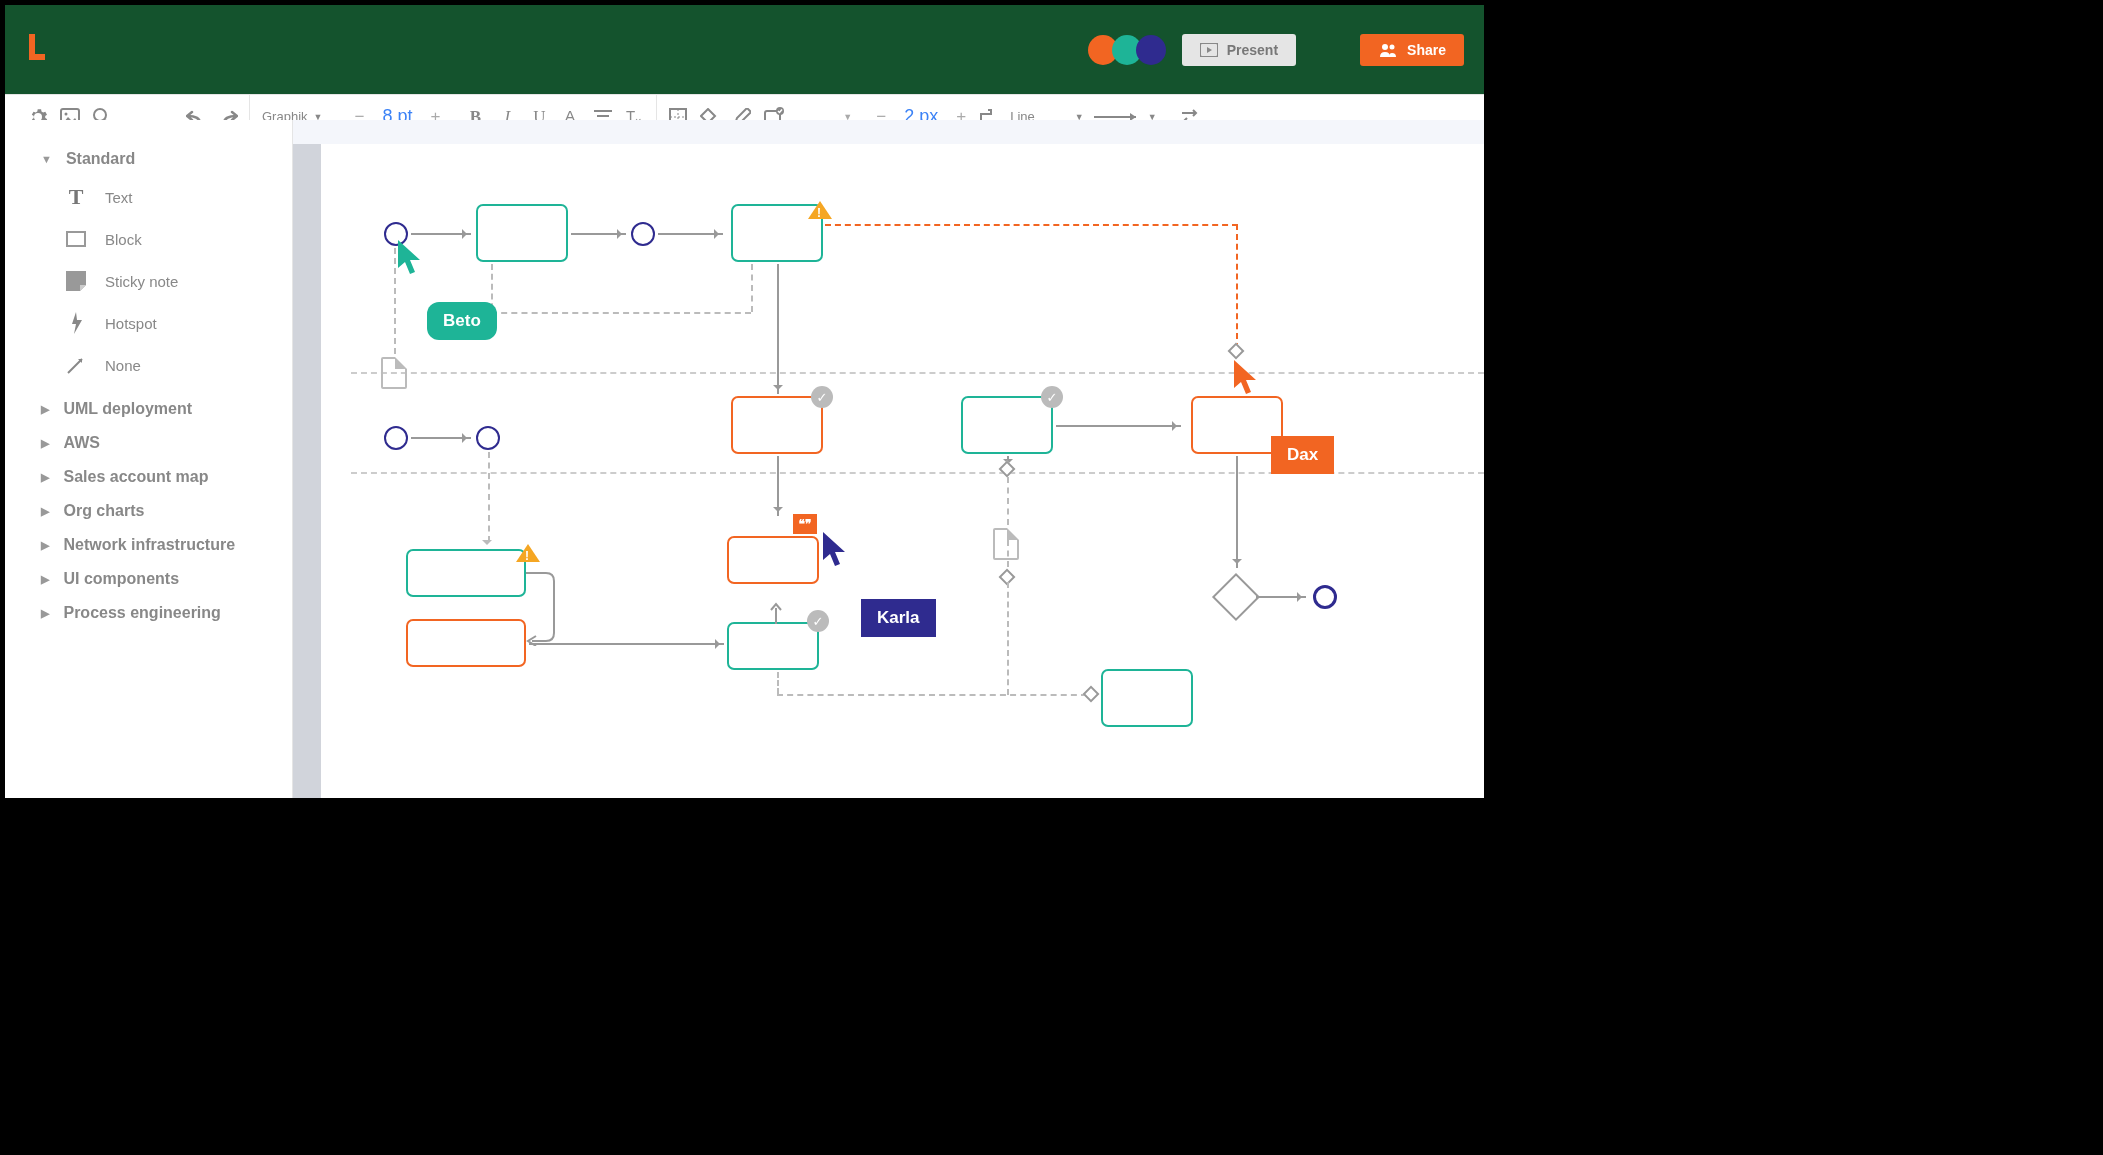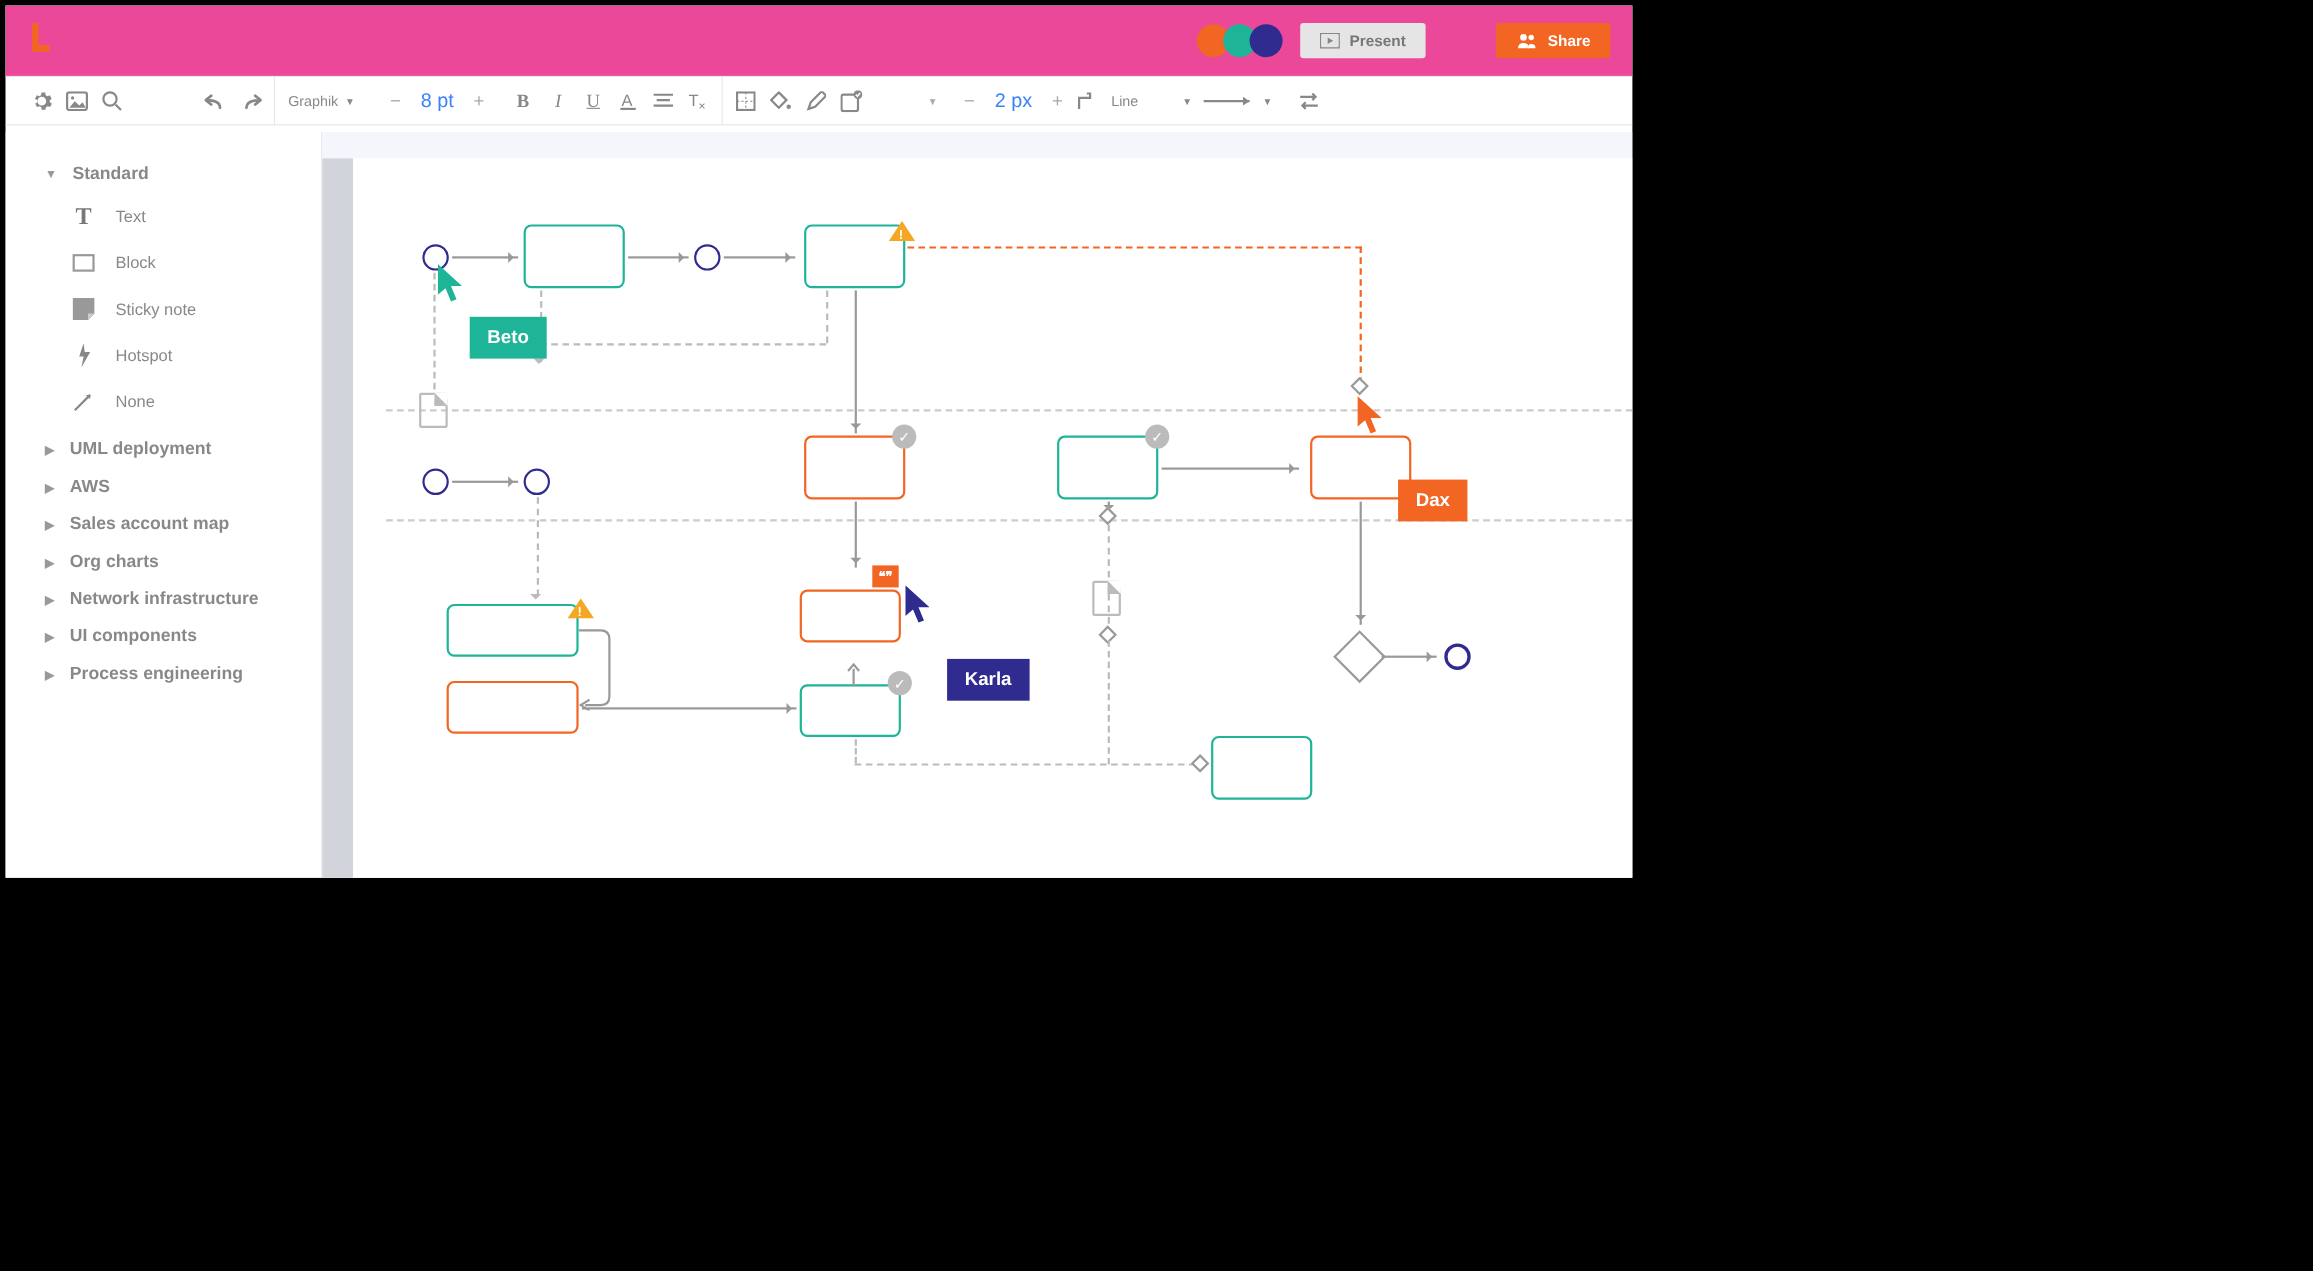--- a/index.html
+++ b/index.html
@@ -1,20 +1,20 @@
 <!DOCTYPE html>
 <html><head>
 <meta charset="utf-8">
 <style>
 * { margin: 0; padding: 0; box-sizing: border-box; }
 body { font-family: -apple-system, BlinkMacSystemFont, "Segoe UI", Helvetica, Arial, sans-serif; background: #000; }
 .frame { width: 1479px; height: 793px; margin: 5px; background: #fff; position: relative; overflow: hidden; }
 
 
-.header { height: 65px; background: #ec4899; border-bottom: 1px solid #e5e5e5; display: flex; align-items: center; padding: 0 20px; }
+.header { height: 90px; background: #14532d; border-bottom: 1px solid #e5e5e5; display: flex; align-items: center; padding: 0 20px; }
 .logo { width: 24px; height: 32px; }
 .header-right { margin-left: auto; display: flex; align-items: center; gap: 16px; }
 .avatars { display: flex; }
 .avatar { width: 30px; height: 30px; border-radius: 50%; margin-left: -6px; }
 .avatar.o { background: #f26522; z-index: 1; }
 .avatar.g { background: #1eb497; z-index: 2; }
 .avatar.b { background: #2f2b8f; z-index: 3; }
 .btn-present { background: #e5e5e5; border: none; padding: 8px 18px; border-radius: 3px; display: flex; align-items: center; gap: 9px; color: #777; font-size: 14px; font-weight: 600; cursor: pointer; }
 .btn-share { background: #f26522; border: none; padding: 8px 18px; border-radius: 3px; display: flex; align-items: center; gap: 9px; color: #fff; font-size: 14px; font-weight: 600; cursor: pointer; margin-left: 48px; }
 
@@ -340,21 +340,21 @@
       <div class="dashed-v" style="left:430px; top:120px; height:48px;border-color:#bbb;"></div>
 
       <div class="doc-icon" style="left:60px; top:213px;"></div>
       <div class="dashed-v" style="left:73px; top:104px; height:106px;border-color:#bbb;"></div>
 
       <div class="cursor-arrow" style="left:77px; top:96px;">
         <svg width="30" height="36" viewBox="0 0 30 36">
             <path d="M0 0 L0 28 L7 22 L12 34 L17 32 L12 20 L22 20 Z" fill="#1eb497"></path>
           </svg>
       </div>
-      <div class="cursor-tag" style="left:106px; top:144px; background:#1eb497;">Beto</div>
+      <div class="cursor-tag" style="left:106px; top:158px; background:#1eb497;border-radius:12px;">Beto</div>
 
       <div class="circle" style="left:63px; top:282px;"></div>
       <div class="arrow-line" style="left:90px; top:293px; width:60px;"></div>
       <div class="circle" style="left:155px; top:282px;"></div>
       <div class="dashed-v" style="left:167px; top:308px; height:90px;border-color:#bbb;"></div>
       <div style="position:absolute;left:161px;top:396px;border:5px solid transparent;border-top-color:#bbb;"></div>
 
       <div class="rect orange" style="left:410px; top:252px; width:92px; height:58px;"></div>
       <div class="badge-check" style="left:490px; top:242px;">✓</div>
       <div class="arrow-vert" style="left:456px; top:312px; height:60px;"></div>

